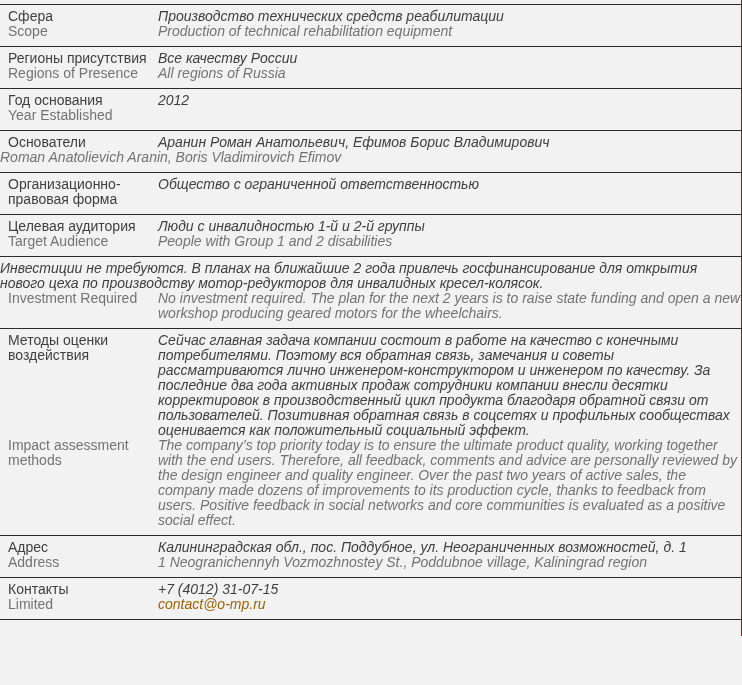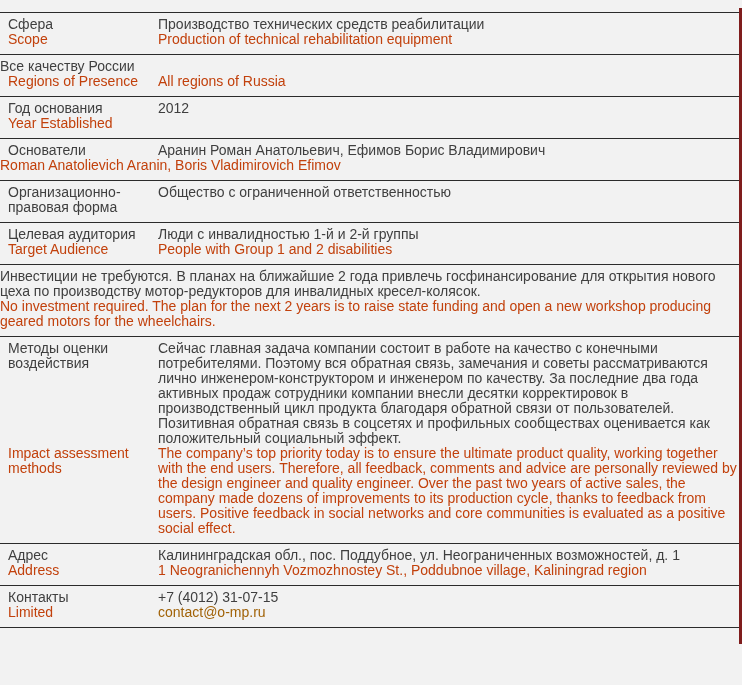--- a/index.html
+++ b/index.html
@@ -9,23 +9,22 @@
     font-family: "Liberation Sans", sans-serif;
     font-size: 14px;
     line-height: 15px;
     color: #3f3f3f;
   }
   .page {
     width: 742px;
     height: 636px;
     overflow: hidden;
     box-sizing: border-box;
-    border-right: 3px solid #7f1d1d;
+    border-right: 1px solid #7f1d1d;
     background: #f2f2f2;
-    margin-top: 8px;
   }
   .info-table {
     margin-top: 4px;
     border-top: 1px solid #2b2b2b;
   }
   .row {
     border-bottom: 1px solid #2b2b2b;
     padding: 4px 0 7px 0;
   }
   .subrow {
@@ -34,23 +33,24 @@
   }
   .cell.label {
     flex: 0 0 158px;
     box-sizing: border-box;
     padding-left: 8px;
     padding-right: 6px;
   }
   .cell.value {
     flex: 1 1 auto;
     padding-right: 0;
+    font-style: italic;
   }
   .en-text {
-    color: #c2410c;
+    color: #737373;
   }
   .en-text.dark {
     color: #a16207;
   }
 </style>
 </head>
 <body>
 
 <div class="page">
   <div class="info-table">
@@ -61,20 +61,21 @@
         <div class="cell value">Производство технических средств реабилитации</div>
       </div>
       <div class="subrow">
         <div class="cell label en-text">Scope</div>
         <div class="cell value en-text">Production of technical rehabilitation equipment</div>
       </div>
     </div>
 
     <div class="row">
       <div class="subrow">
+        <div class="cell label">Регионы присутствия</div>
         <div class="cell value">Все качеству России</div>
       </div>
       <div class="subrow">
         <div class="cell label en-text">Regions of Presence</div>
         <div class="cell value en-text">All regions of Russia</div>
       </div>
     </div>
 
     <div class="row">
       <div class="subrow">
@@ -114,20 +115,21 @@
         <div class="cell value en-text">People with Group 1 and 2 disabilities</div>
       </div>
     </div>
 
 
     <div class="row">
       <div class="subrow">
         <div class="cell value">Инвестиции не требуются. В планах на ближайшие 2 года привлечь госфинансирование для открытия нового цеха по производству мотор-редукторов для инвалидных кресел-колясок.</div>
       </div>
       <div class="subrow">
+        <div class="cell label en-text">Investment Required</div>
         <div class="cell value en-text">No investment required. The plan for the next 2 years is to raise state funding and open a new workshop producing geared motors for the wheelchairs.</div>
       </div>
     </div>
 
     <div class="row">
       <div class="subrow">
         <div class="cell label">Методы оценки воздействия</div>
         <div class="cell value">Сейчас главная задача компании состоит в работе на качество с конечными потребителями. Поэтому вся обратная связь, замечания и советы рассматриваются лично инженером-конструктором и инженером по качеству. За последние два года активных продаж сотрудники компании внесли десятки корректировок в производственный цикл продукта благодаря обратной связи от пользователей. Позитивная обратная связь в соцсетях и профильных сообществах оценивается как положительный социальный эффект.</div>
       </div>
       <div class="subrow">

